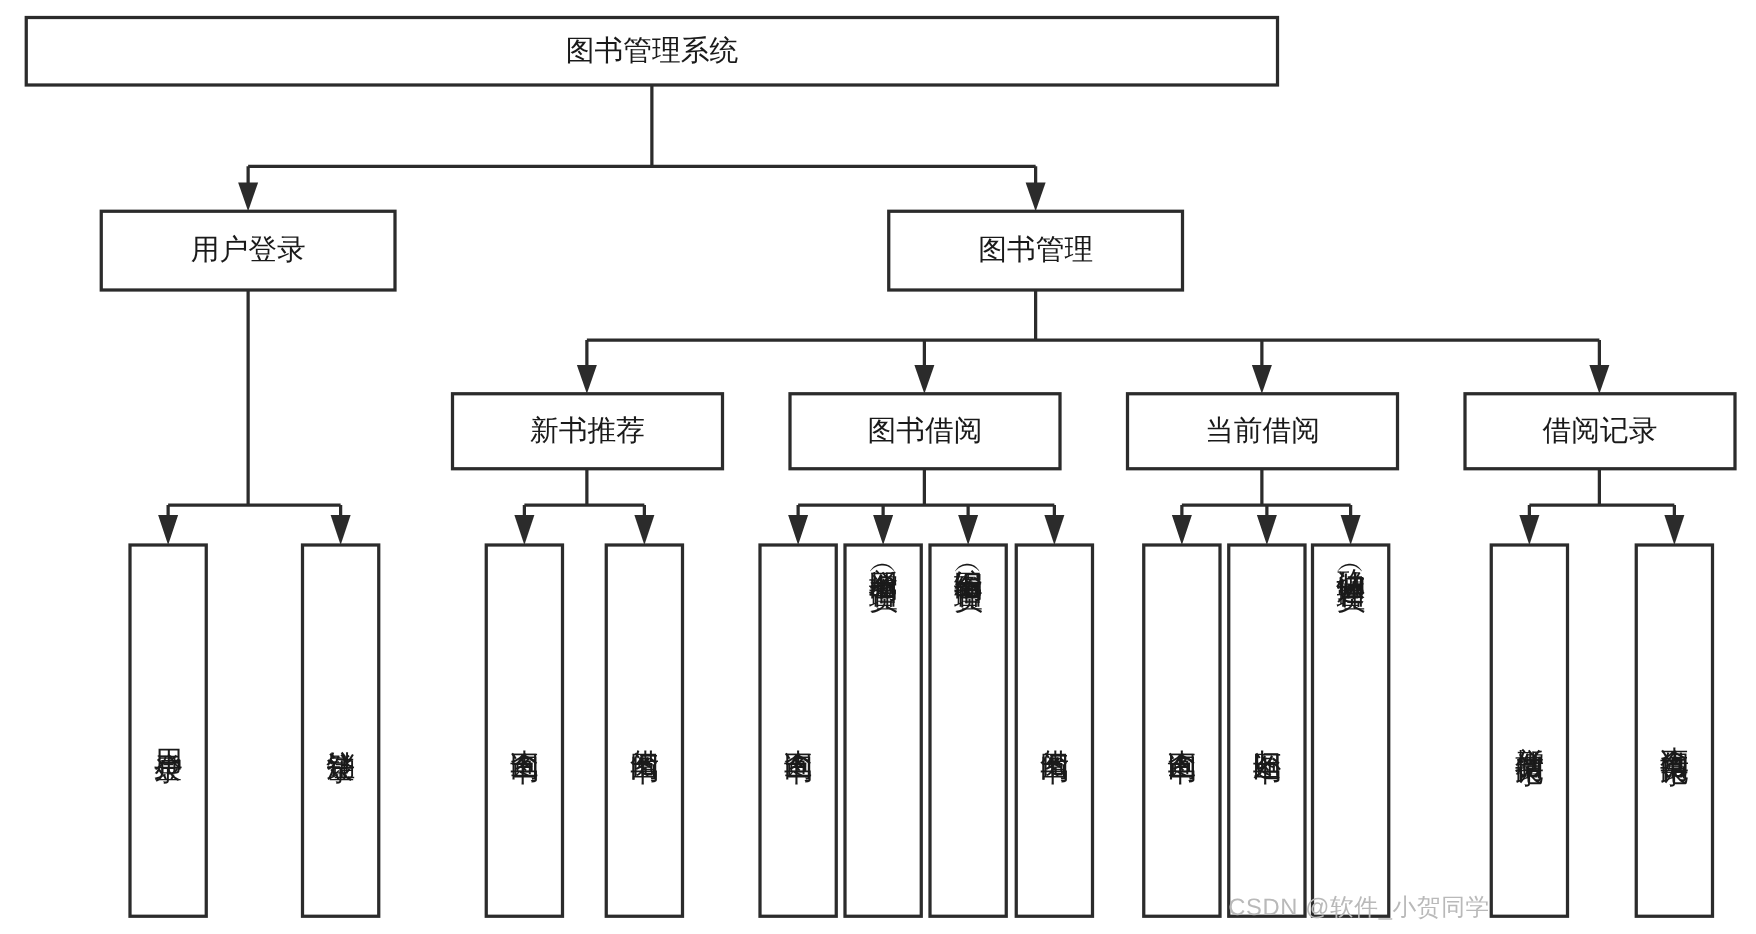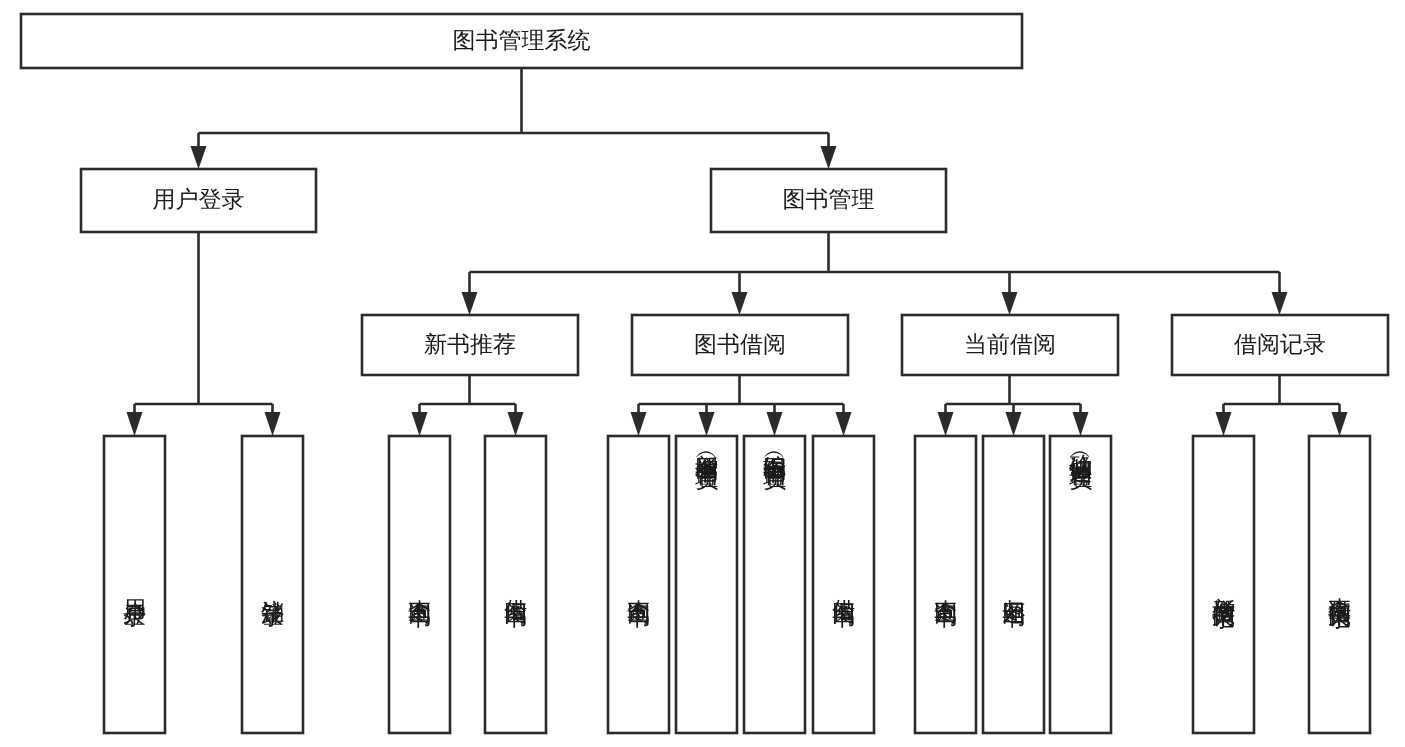--- a/index.html
+++ b/index.html
@@ -228,13 +228,14 @@
     <span class="vert-text">确认归还（管理员）</span>
   </div>
 
   <div class="vert-text-wrap" style="left:1193px; top:436px; width:61px; height:297px;">
     <span class="vert-text">新增借阅记录</span>
   </div>
   <div class="vert-text-wrap" style="left:1309px; top:436px; width:61px; height:297px;">
     <span class="vert-text">查询借阅记录</span>
   </div>
 
+  <div class="watermark">CSDN @软件_小贺同学</div>
 </div>
 
 </body></html>

